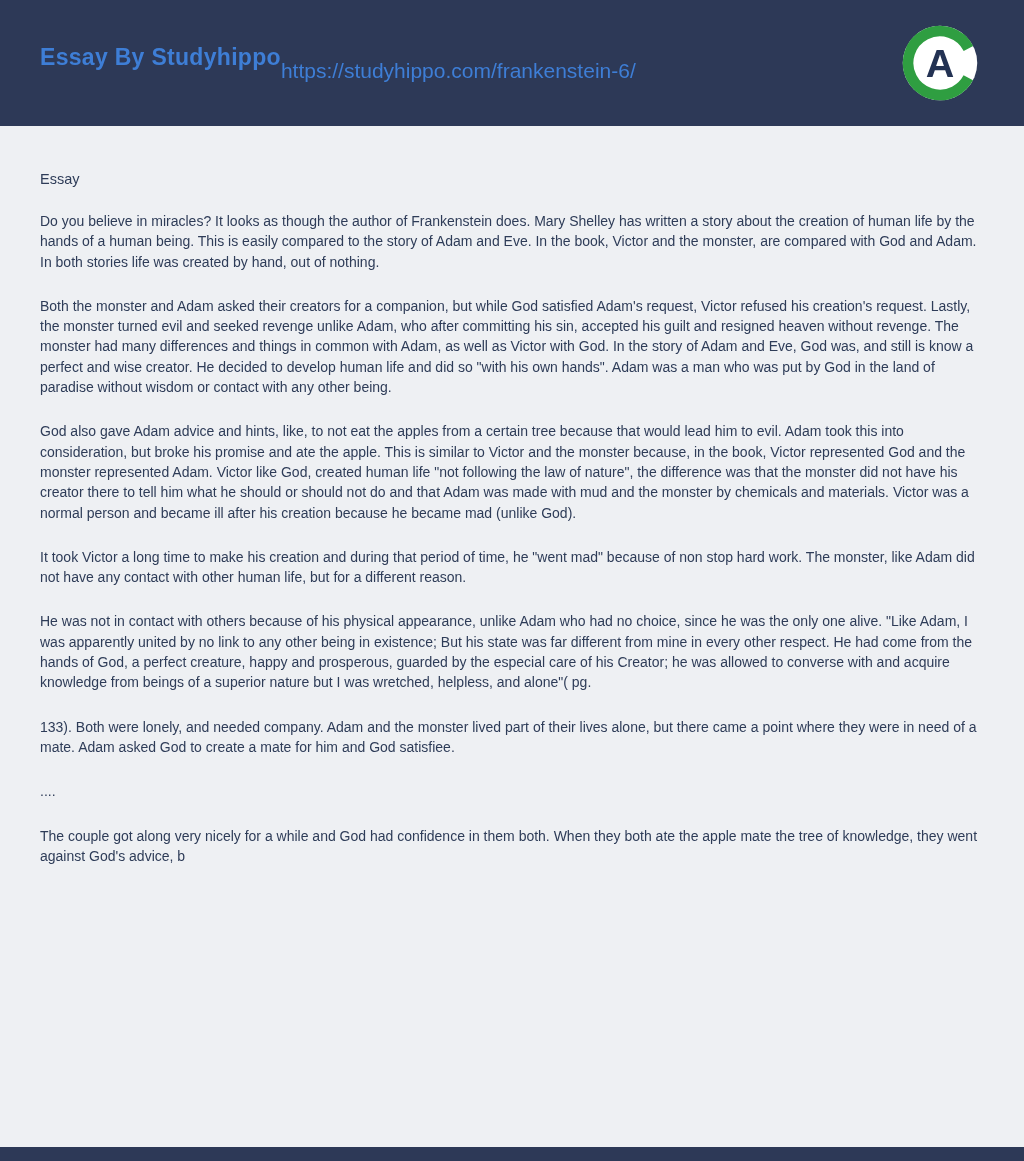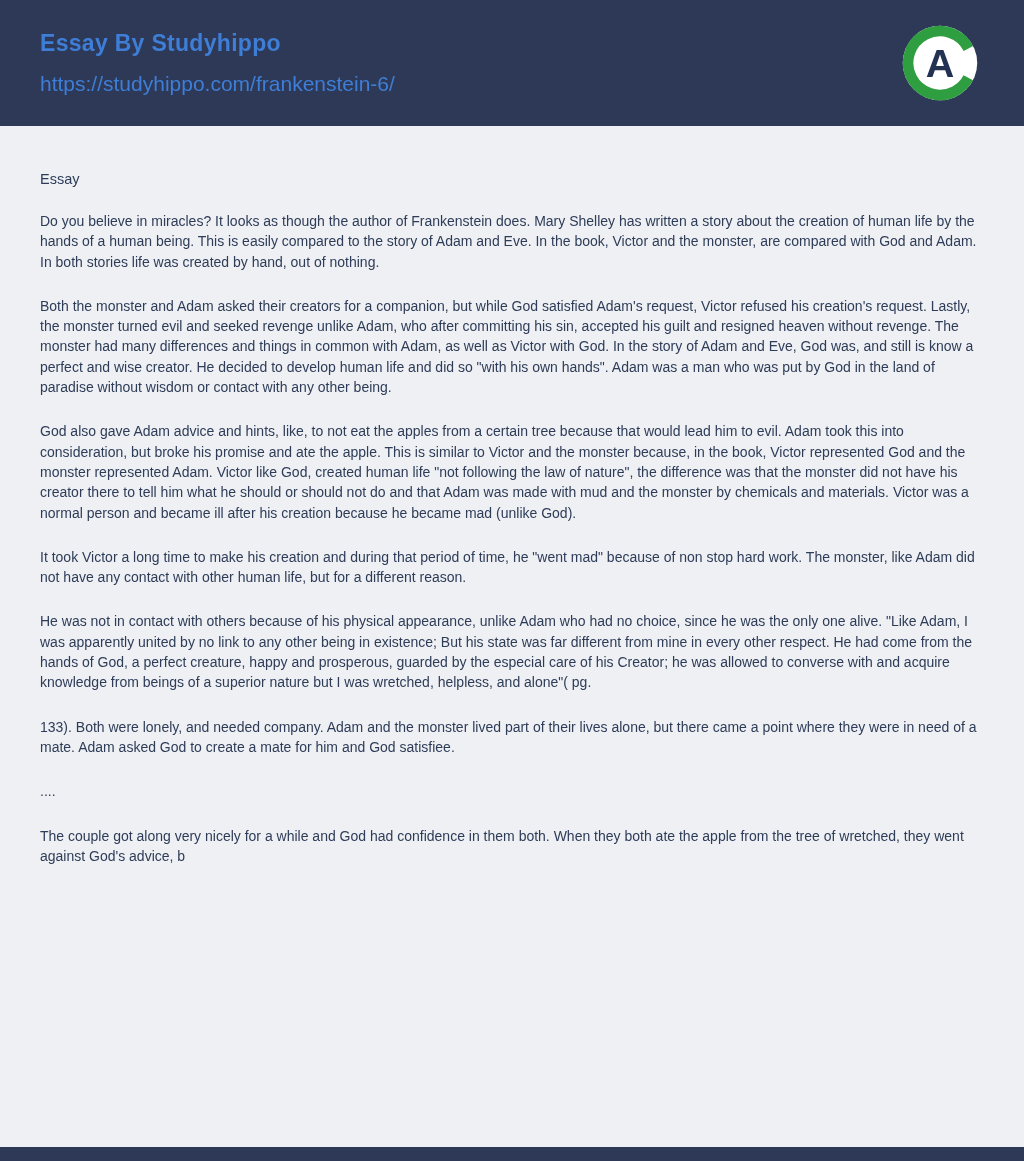--- a/index.html
+++ b/index.html
@@ -15,21 +15,21 @@
 
   
   .site-header {
     background: #2d3957;
     height: 126px;
     display: flex;
     justify-content: space-between;
     align-items: center;
     padding: 0 46px 0 40px;
   }
-  .header-text { display: flex; flex-direction: column; }
+  .header-text { display: flex; flex-direction: row; }
   .site-title {
     color: #3e7ed6;
     font-size: 23px;
     font-weight: bold;
     letter-spacing: 0.3px;
   }
   .site-url {
     color: #3e7ed6;
     font-size: 21px;
     margin-top: 15px;
@@ -93,16 +93,16 @@
 <main class="essay-main">
   <div class="essay-category">Essay</div>
 
   <p class="essay-paragraph">Do you believe in miracles? It looks as though the author of Frankenstein does. Mary Shelley has written a story about the creation of human life by the hands of a human being. This is easily compared to the story of Adam and Eve. In the book, Victor and the monster, are compared with God and Adam. In both stories life was created by hand, out of nothing.</p>
   <p class="essay-paragraph">Both the monster and Adam asked their creators for a companion, but while God satisfied Adam's request, Victor refused his creation's request. Lastly, the monster turned evil and seeked revenge unlike Adam, who after committing his sin, accepted his guilt and resigned heaven without revenge. The monster had many differences and things in common with Adam, as well as Victor with God. In the story of Adam and Eve, God was, and still is know a perfect and wise creator. He decided to develop human life and did so "with his own hands". Adam was a man who was put by God in the land of paradise without wisdom or contact with any other being.</p>
   <p class="essay-paragraph">God also gave Adam advice and hints, like, to not eat the apples from a certain tree because that would lead him to evil. Adam took this into consideration, but broke his promise and ate the apple. This is similar to Victor and the monster because, in the book, Victor represented God and the monster represented Adam. Victor like God, created human life "not following the law of nature", the difference was that the monster did not have his creator there to tell him what he should or should not do and that Adam was made with mud and the monster by chemicals and materials. Victor was a normal person and became ill after his creation because he became mad (unlike God).</p>
   <p class="essay-paragraph">It took Victor a long time to make his creation and during that period of time, he "went mad" because of non stop hard work. The monster, like Adam did not have any contact with other human life, but for a different reason.</p>
   <p class="essay-paragraph">He was not in contact with others because of his physical appearance, unlike Adam who had no choice, since he was the only one alive. "Like Adam, I was apparently united by no link to any other being in existence; But his state was far different from mine in every other respect. He had come from the hands of God, a perfect creature, happy and prosperous, guarded by the especial care of his Creator; he was allowed to converse with and acquire knowledge from beings of a superior nature but I was wretched, helpless, and alone"( pg.</p>
   <p class="essay-paragraph">133). Both were lonely, and needed company. Adam and the monster lived part of their lives alone, but there came a point where they were in need of a mate. Adam asked God to create a mate for him and God satisfiee.</p>
   <p class="essay-paragraph">....</p>
-  <p class="essay-paragraph">The couple got along very nicely for a while and God had confidence in them both. When they both ate the apple from the tree of wretched, they went against God's advice, b</p>
+  <p class="essay-paragraph">The couple got along very nicely for a while and God had confidence in them both. When they both ate the apple mate the tree of knowledge, they went against God's advice, b</p>
 </main>
 
 <footer class="page-footer"></footer>
 
 </body></html>

